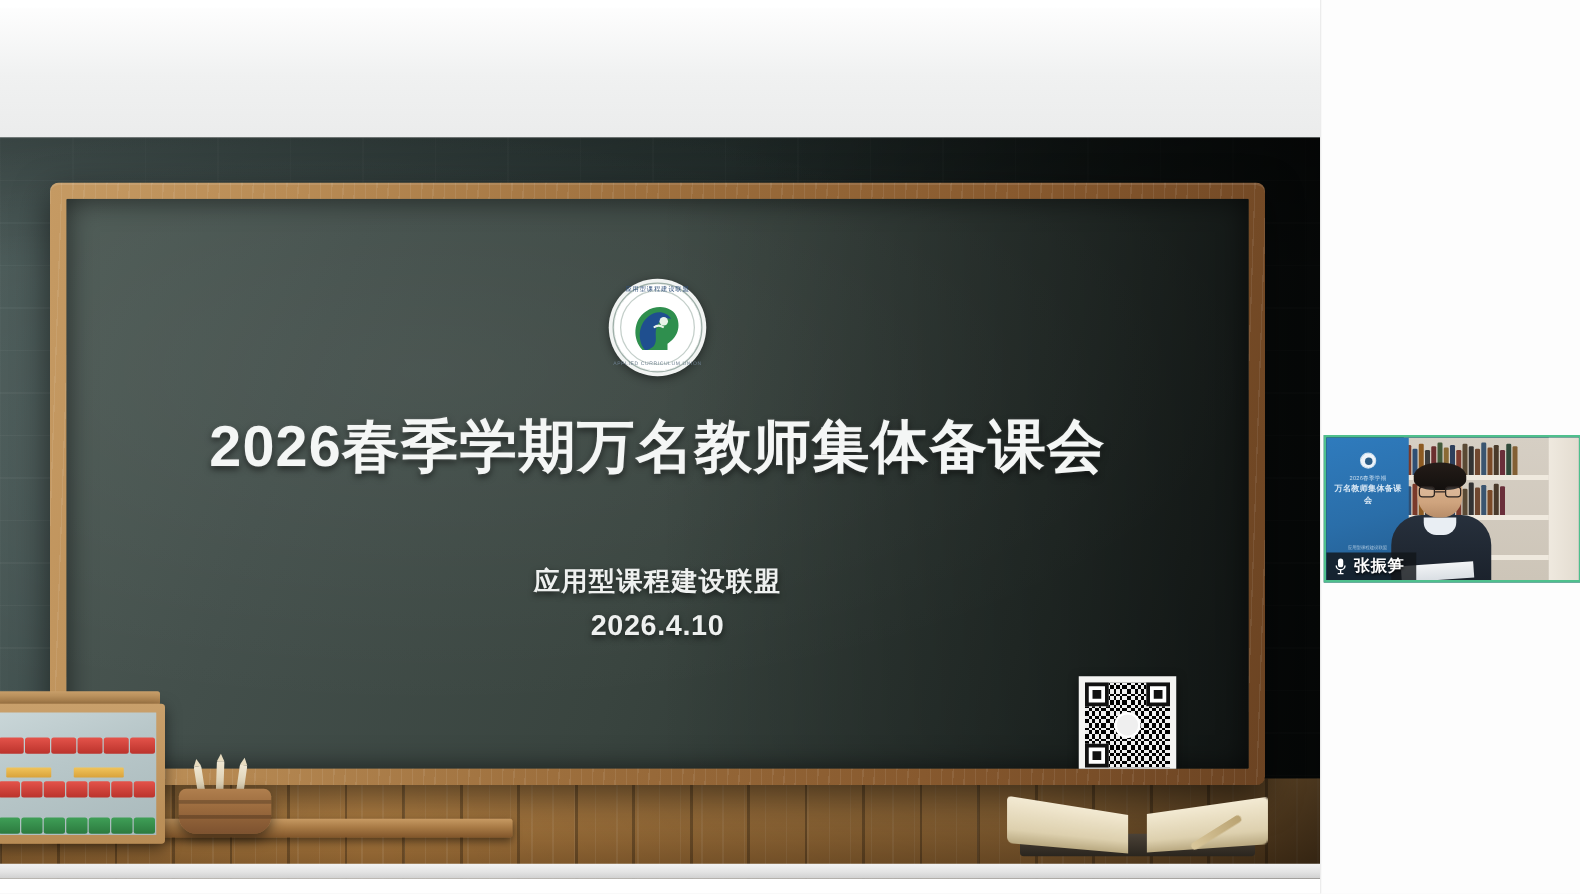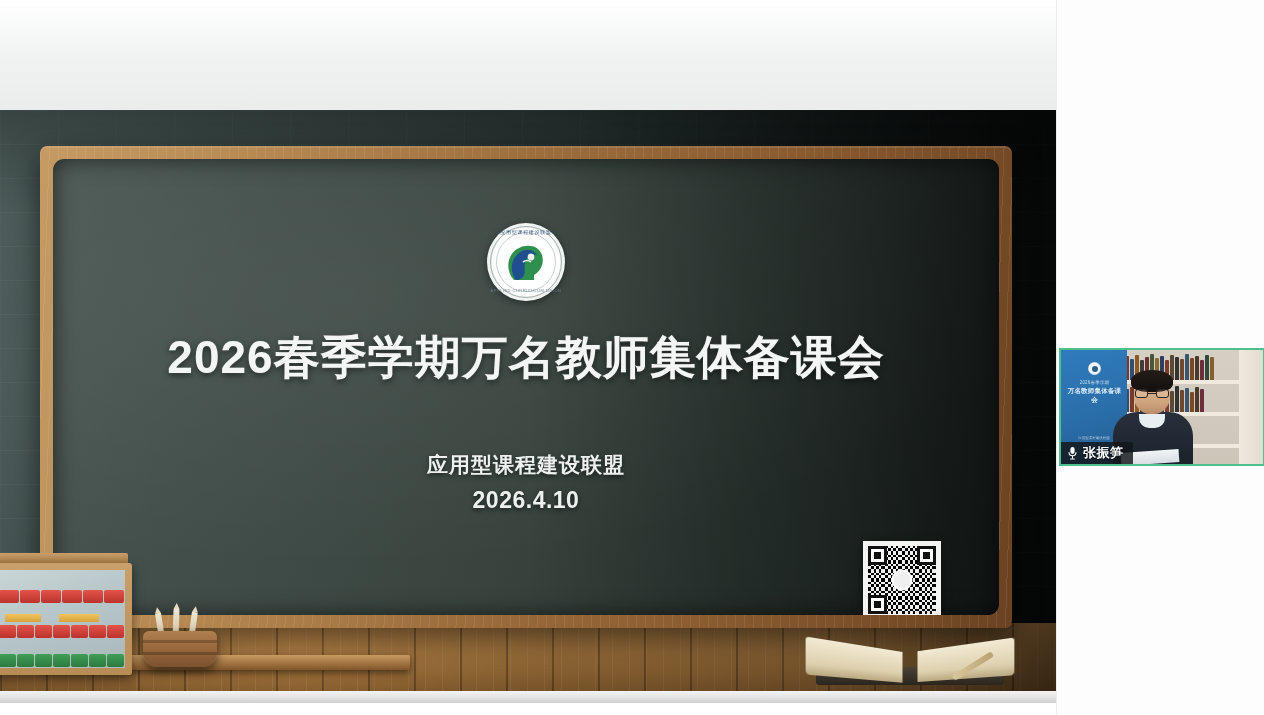--- a/index.html
+++ b/index.html
@@ -86,21 +86,21 @@
     background:
       repeating-linear-gradient(92deg,
         rgba(255,255,255,.08) 0px, rgba(255,255,255,.08) 1px,
         rgba(0,0,0,0) 1px, rgba(0,0,0,0) 9px),
       linear-gradient(100deg,#c59a63 0%,#b98c55 18%,#9d6f3d 46%,#87592e 74%,#6b4322 100%);
     box-shadow:0 10px 28px rgba(0,0,0,.55), 0 2px 0 rgba(255,255,255,.10) inset;
     padding:13px;
   }
   .board-inner {
     position:relative; width:100%; height:100%;
-    border-radius:11px;
+    border-radius:1px;
     background:
       radial-gradient(120% 100% at 30% 30%, rgba(255,255,255,.055) 0%, rgba(0,0,0,0) 60%),
       linear-gradient(110deg,#4d5a55 0%,#434f4b 22%,#39443f 52%,#2b3531 80%,#1f2725 100%);
     box-shadow:0 0 22px rgba(0,0,0,.6) inset;
     overflow:hidden;
   }
   .board-inner::after{
     content:""; position:absolute; inset:0;
     background:linear-gradient(90deg, rgba(0,0,0,0) 50%, rgba(0,0,0,.34) 86%, rgba(0,0,0,.5) 100%);
     pointer-events:none;

